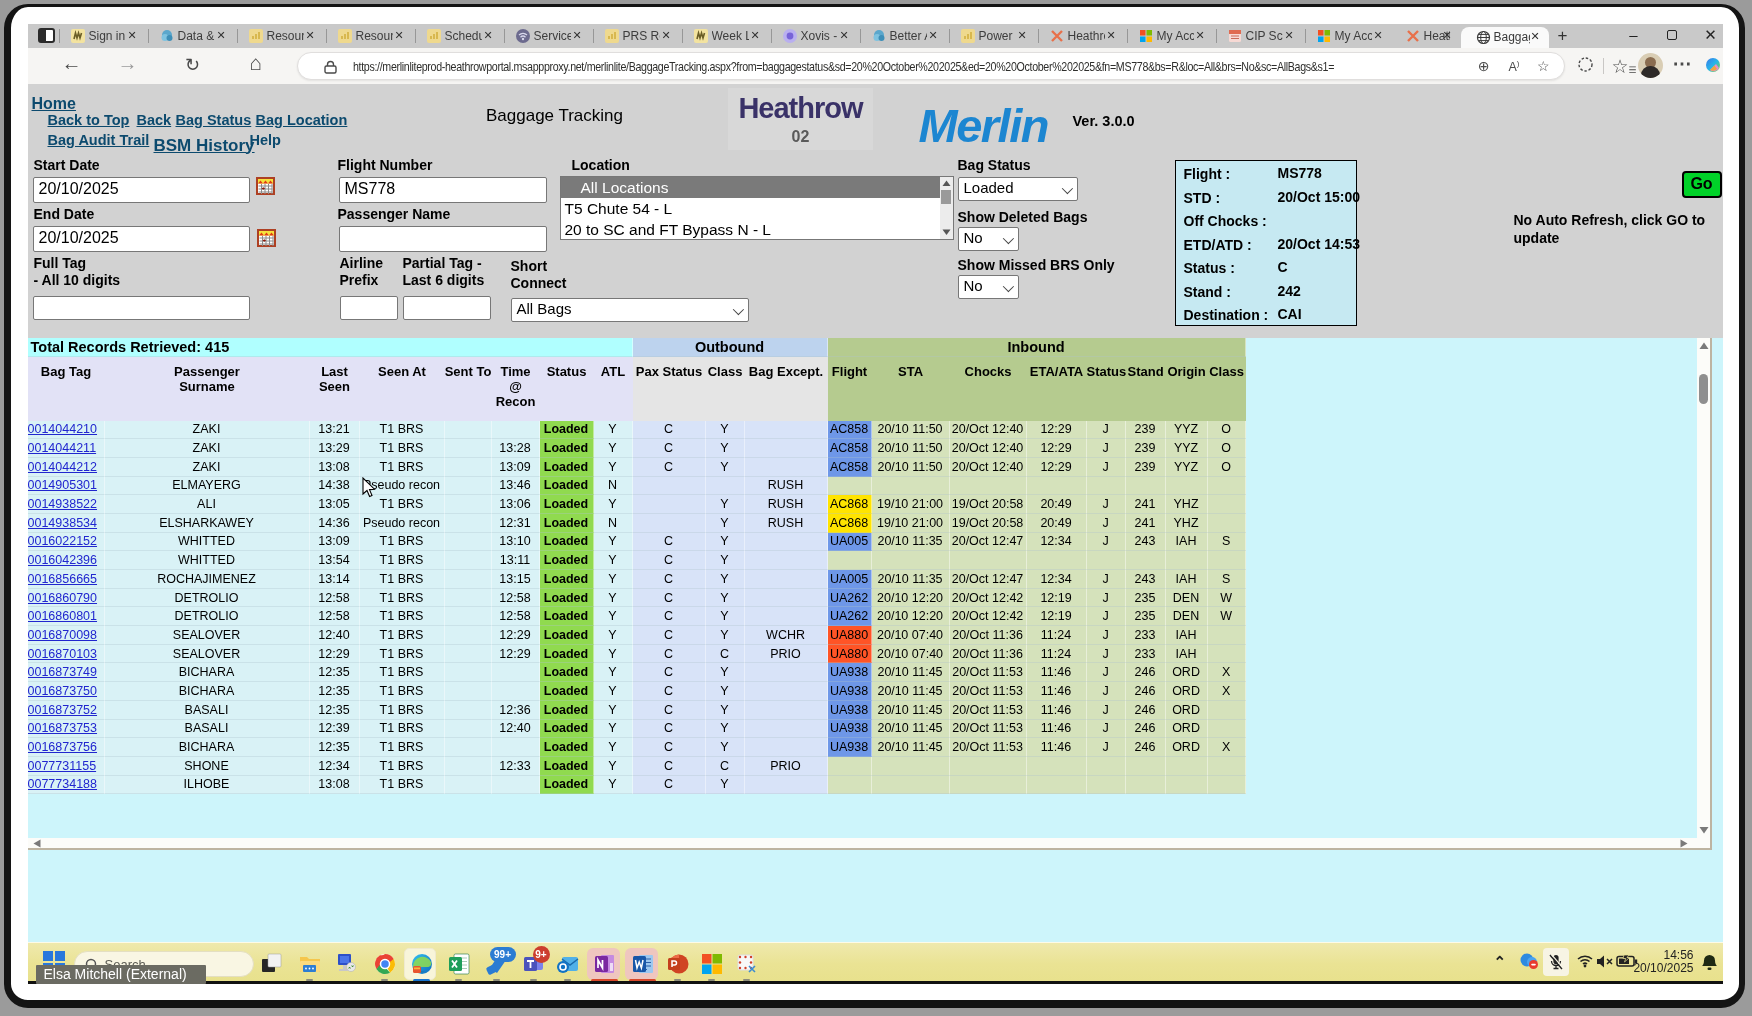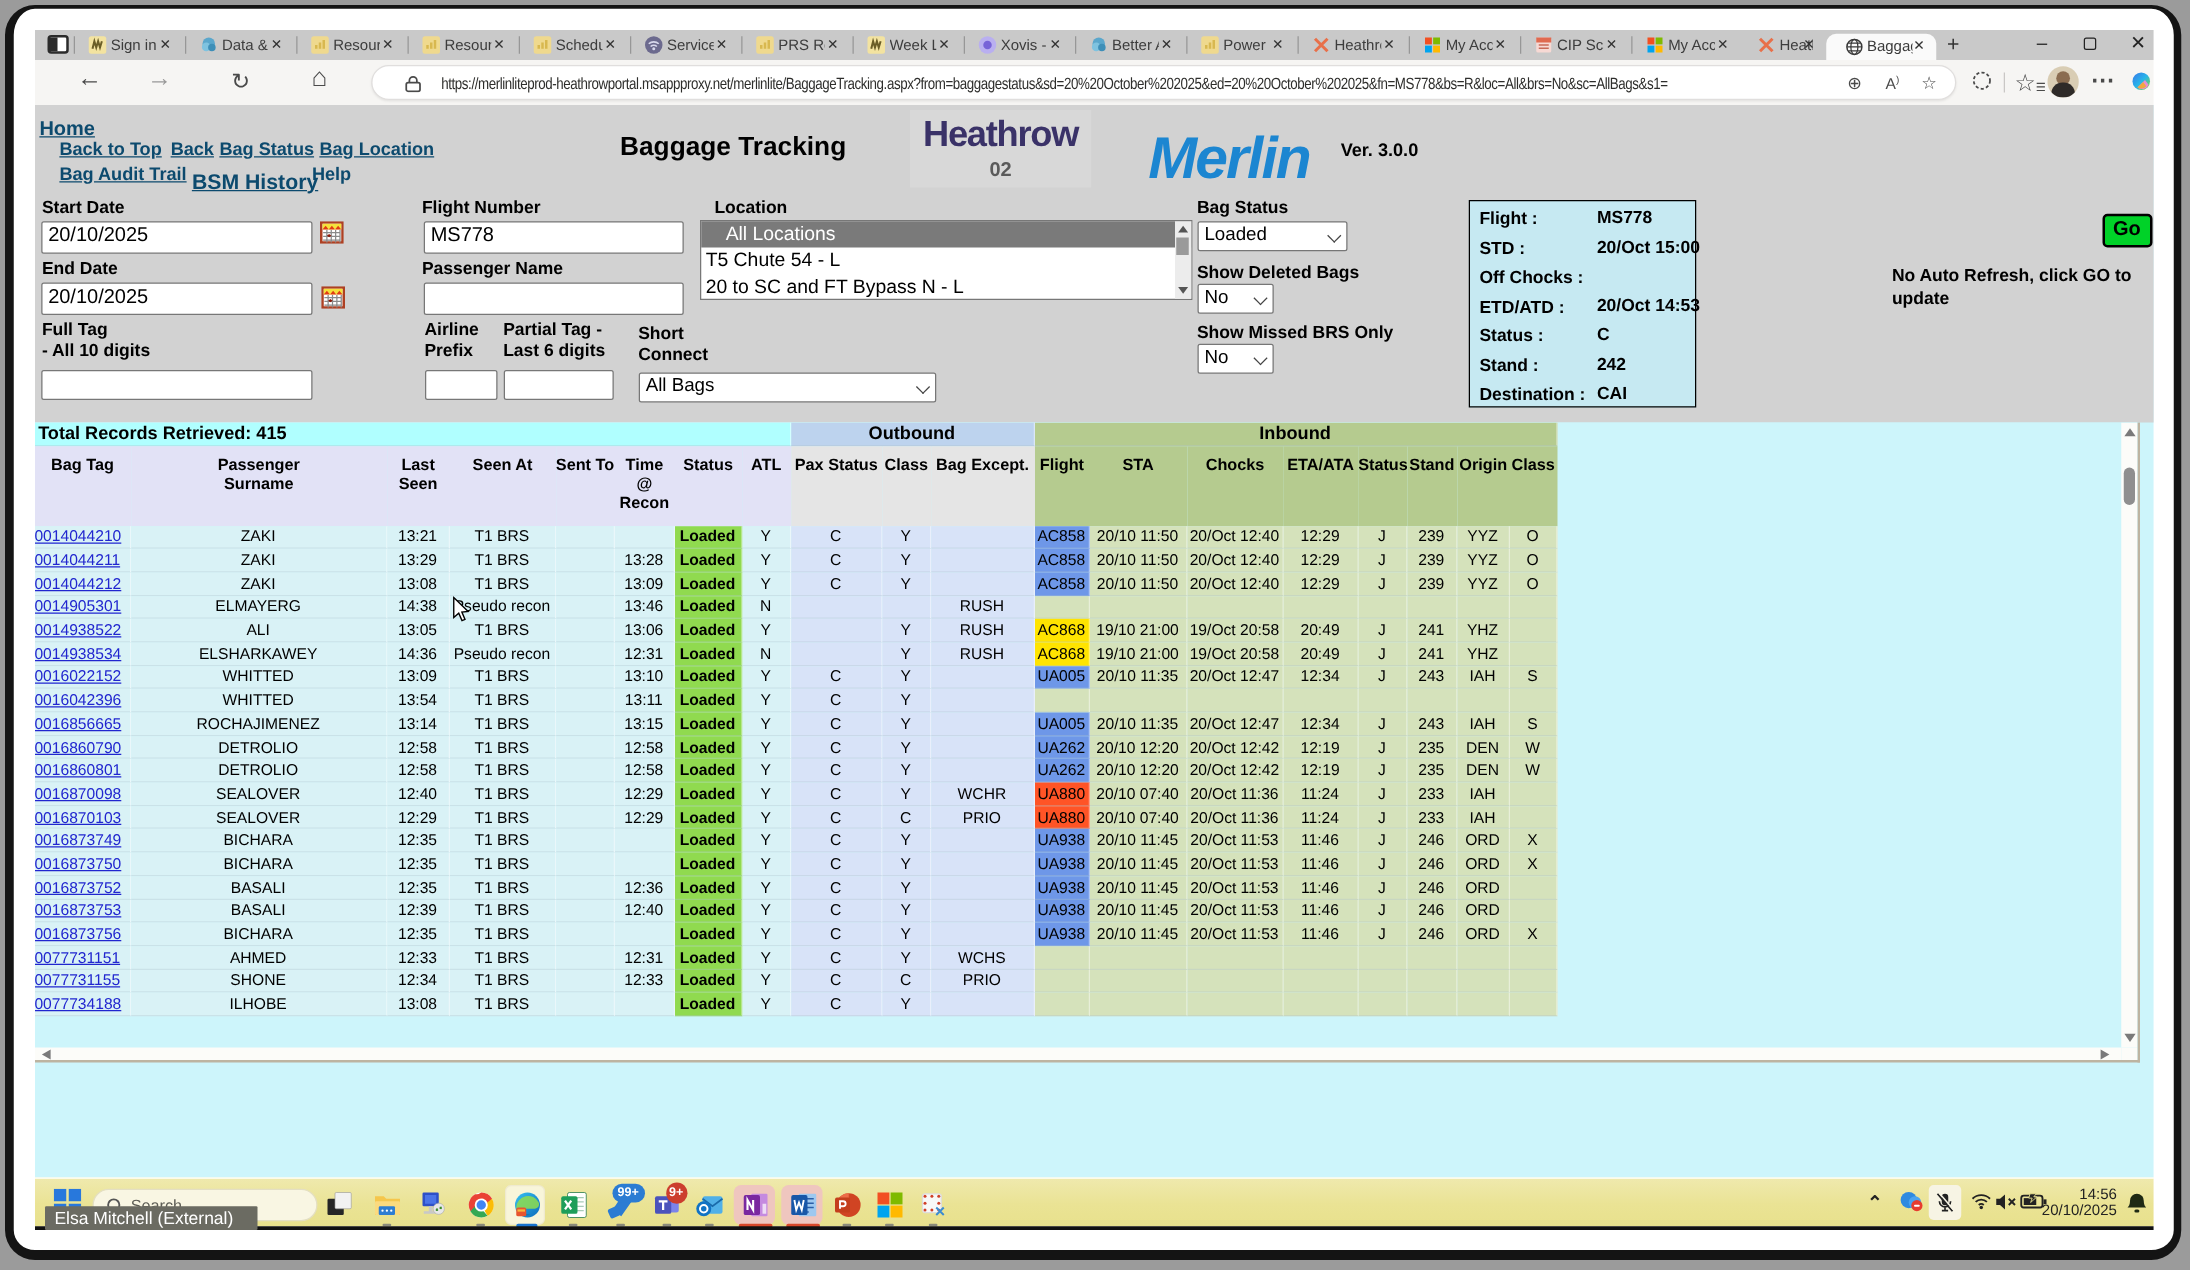--- a/index.html
+++ b/index.html
@@ -274,21 +274,21 @@
     <div class="graytop"></div>
 
     <a class="lnk" style="left:4px;top:11px;font-size:16px">Home</a>
     <a class="lnk" style="left:20px;top:28px;font-size:14.5px">Back to Top</a>
     <a class="lnk" style="left:109px;top:28px;font-size:14.5px">Back</a>
     <a class="lnk" style="left:148px;top:28px;font-size:14.5px">Bag Status</a>
     <a class="lnk" style="left:228px;top:28px;font-size:14.5px">Bag Location</a>
     <a class="lnk" style="left:20px;top:48px;font-size:14.5px">Bag Audit Trail</a>
     <a class="lnk" style="left:126px;top:52px;font-size:17px">BSM History</a>
     <span class="lnk" style="left:222px;top:48px;font-size:14.5px;text-decoration:none">Help</span>
-    <div style="position:absolute;left:419px;top:22px;width:280px;text-align:center;font-size:21px;font-weight:bold">Baggage Tracking</div>
+    <div style="position:absolute;left:387px;top:22px;width:280px;text-align:center;font-size:17px;font-weight:normal">Baggage Tracking</div>
     <div style="position:absolute;left:700px;top:4px;width:145px;height:62px;background:#d8d8d8"></div>
     <div style="position:absolute;left:694px;top:8px;width:158px;text-align:center;font-size:29px;font-weight:bold;color:#3a3268;letter-spacing:-1px">Heathrow</div>
     <div style="position:absolute;left:694px;top:44px;width:158px;text-align:center;font-size:16px;font-weight:bold;color:#5a5a5a">02</div>
     <div style="position:absolute;left:891px;top:18px;font-size:47px;font-weight:bold;font-style:italic;color:#1c86d1;letter-spacing:-1.5px;line-height:1">Merlin</div>
     <div style="position:absolute;left:1045px;top:29px;font-size:14.5px;font-weight:bold">Ver. 3.0.0</div>
 
     <div class="blab" style="left:6px;top:73px">Start Date</div>
     <div class="tin" style="left:5px;top:93px;width:217px;height:26px">20/10/2025</div>
     <div class="calic" style="left:228px;top:93px"><svg width="19" height="18">
             <rect x="1" y="1" width="17" height="16" fill="#fff" stroke="#ae4023" stroke-width="2"></rect>
@@ -777,41 +777,20 @@
                 <td class="o">Y</td>
                 <td class="o"></td>
                 <td class="i" style="background:#6e97e8">UA938</td>
                 <td class="i">20/10 11:45</td>
                 <td class="i">20/Oct 11:53</td>
                 <td class="i">11:46</td>
                 <td class="i">J</td>
                 <td class="i">246</td>
                 <td class="i">ORD</td>
                 <td class="i">X</td>
-              </tr>
-<tr>
-                <td class="bt l"><a>0077731151</a></td>
-                <td class="l">AHMED</td>
-                <td class="l">12:33</td>
-                <td class="l">T1 BRS</td>
-                <td class="l"></td>
-                <td class="l">12:31</td>
-                <td class="l ld">Loaded</td>
-                <td class="l">Y</td>
-                <td class="o">C</td>
-                <td class="o">Y</td>
-                <td class="o">WCHS</td>
-                <td class="i"></td>
-                <td class="i"></td>
-                <td class="i"></td>
-                <td class="i"></td>
-                <td class="i"></td>
-                <td class="i"></td>
-                <td class="i"></td>
-                <td class="i"></td>
               </tr>
 <tr>
                 <td class="bt l"><a>0077731155</a></td>
                 <td class="l">SHONE</td>
                 <td class="l">12:34</td>
                 <td class="l">T1 BRS</td>
                 <td class="l"></td>
                 <td class="l">12:33</td>
                 <td class="l ld">Loaded</td>
                 <td class="l">Y</td>

